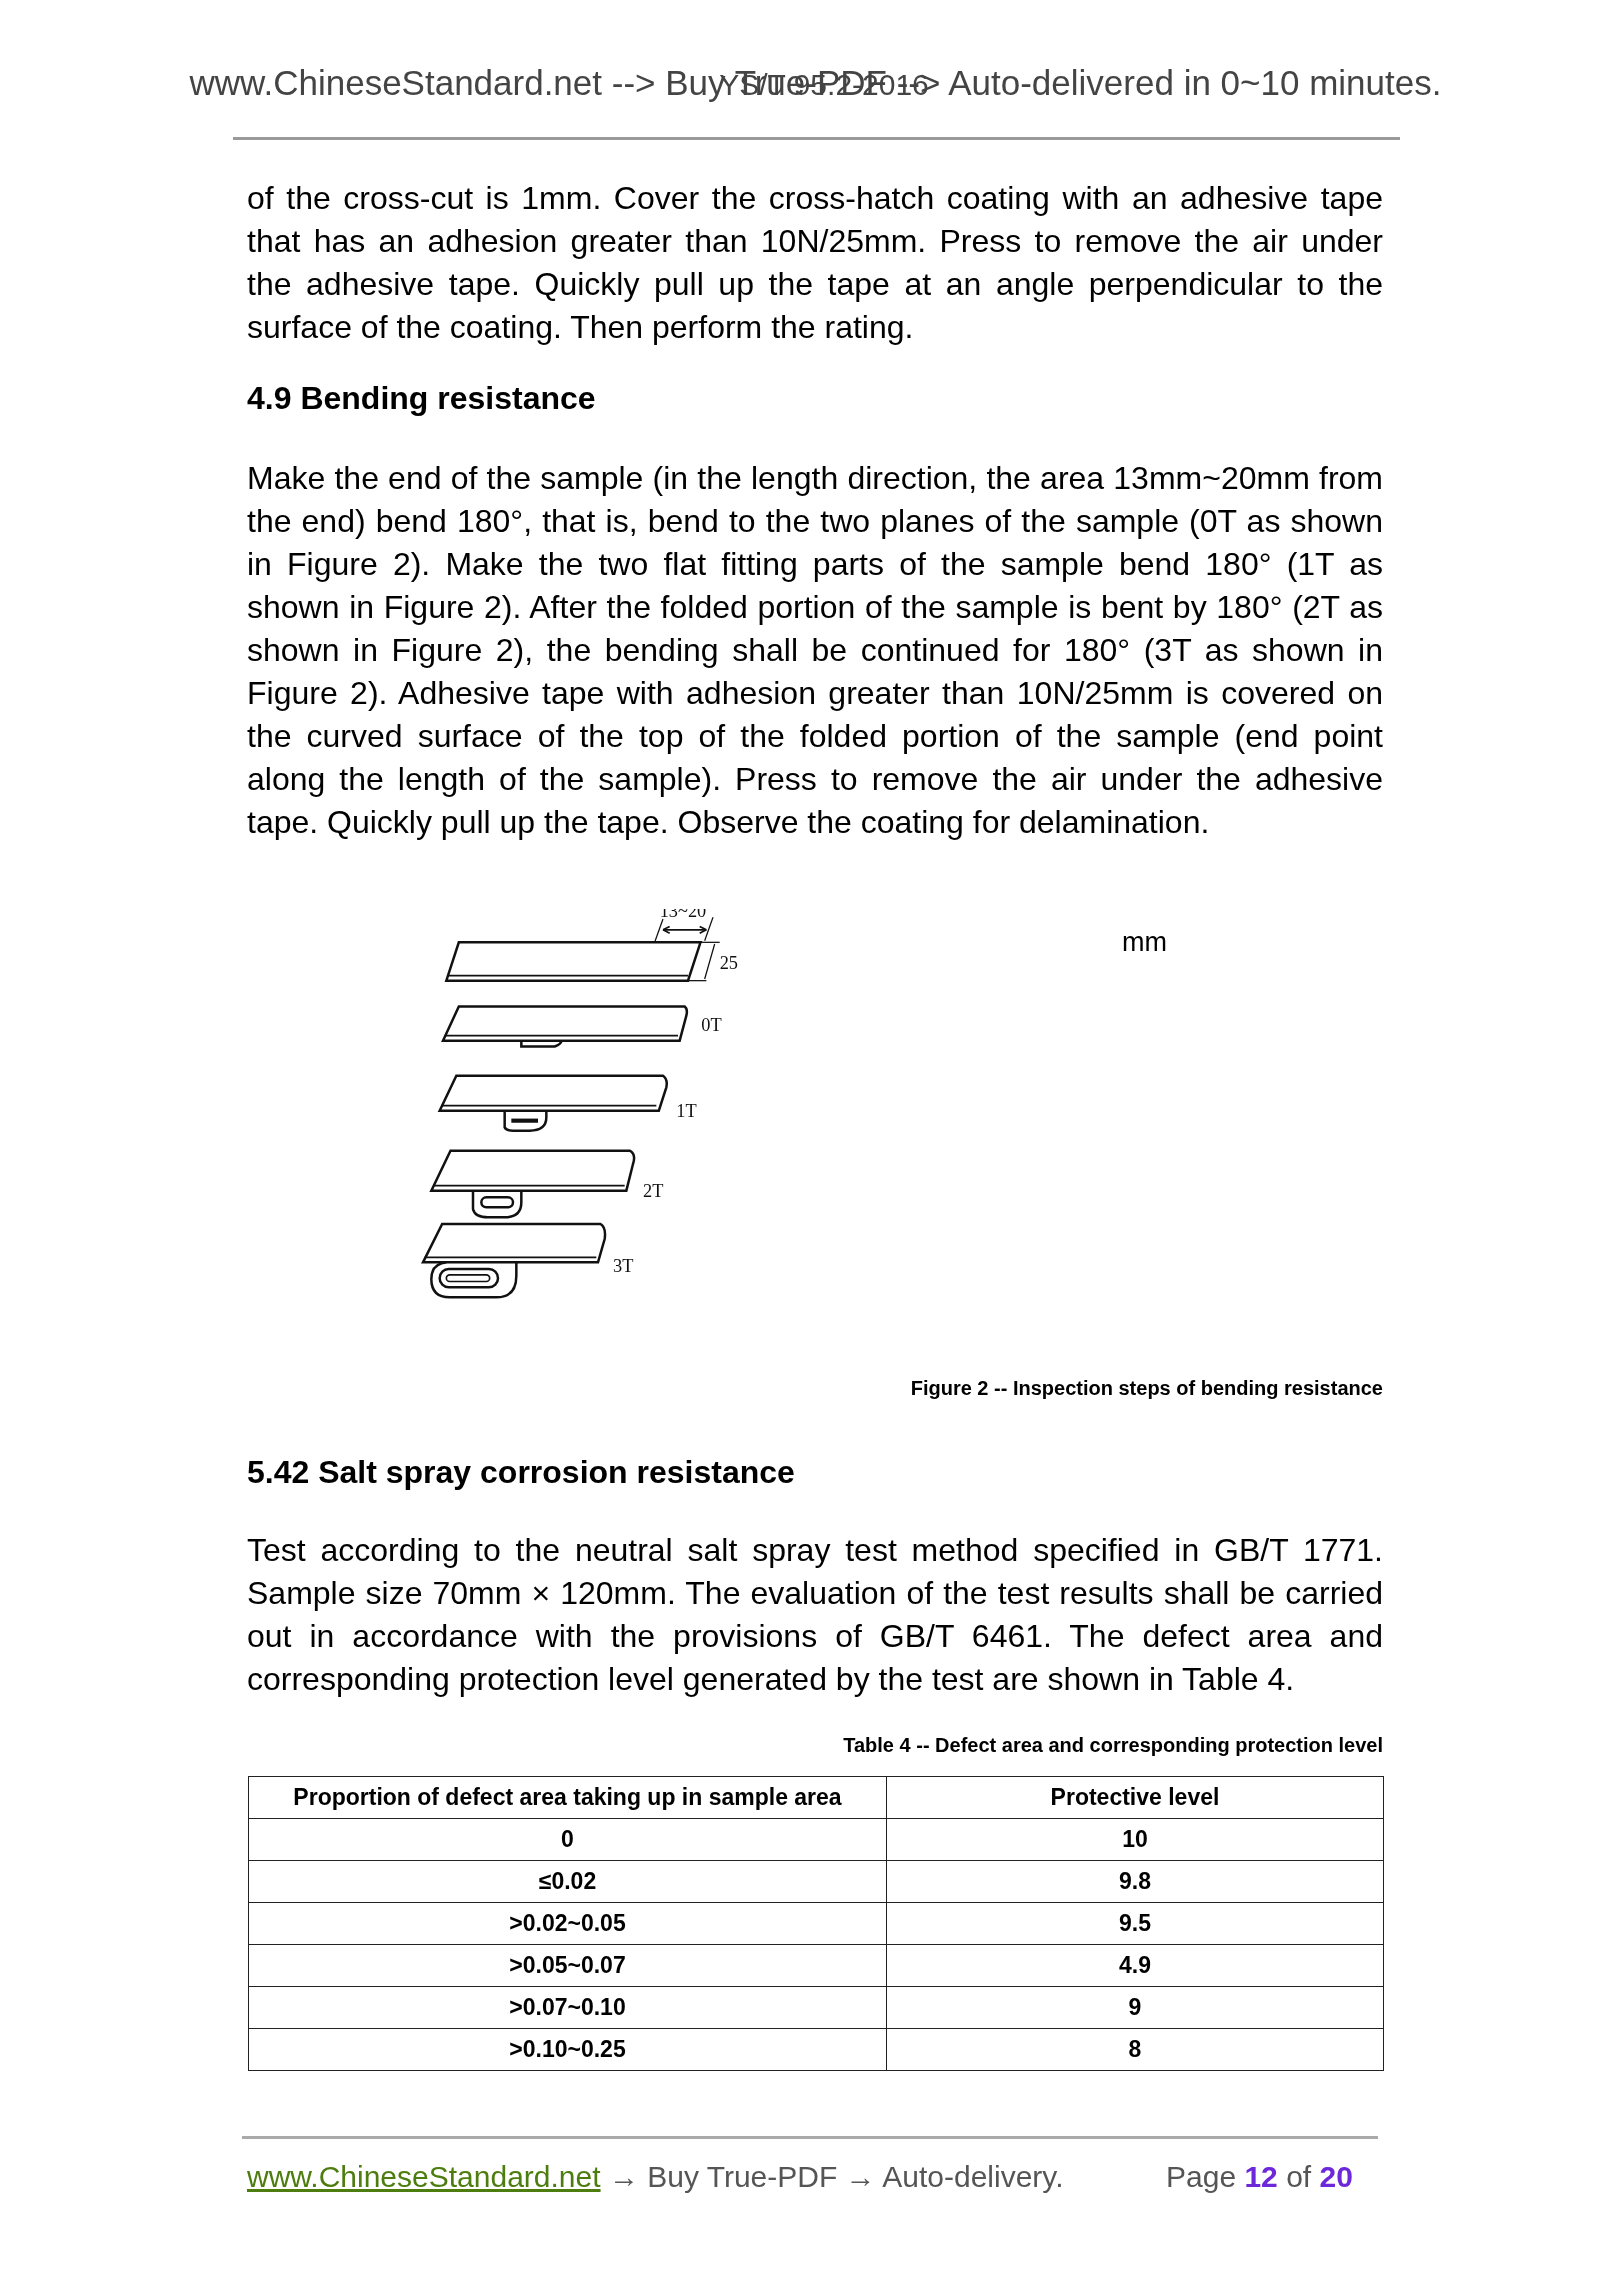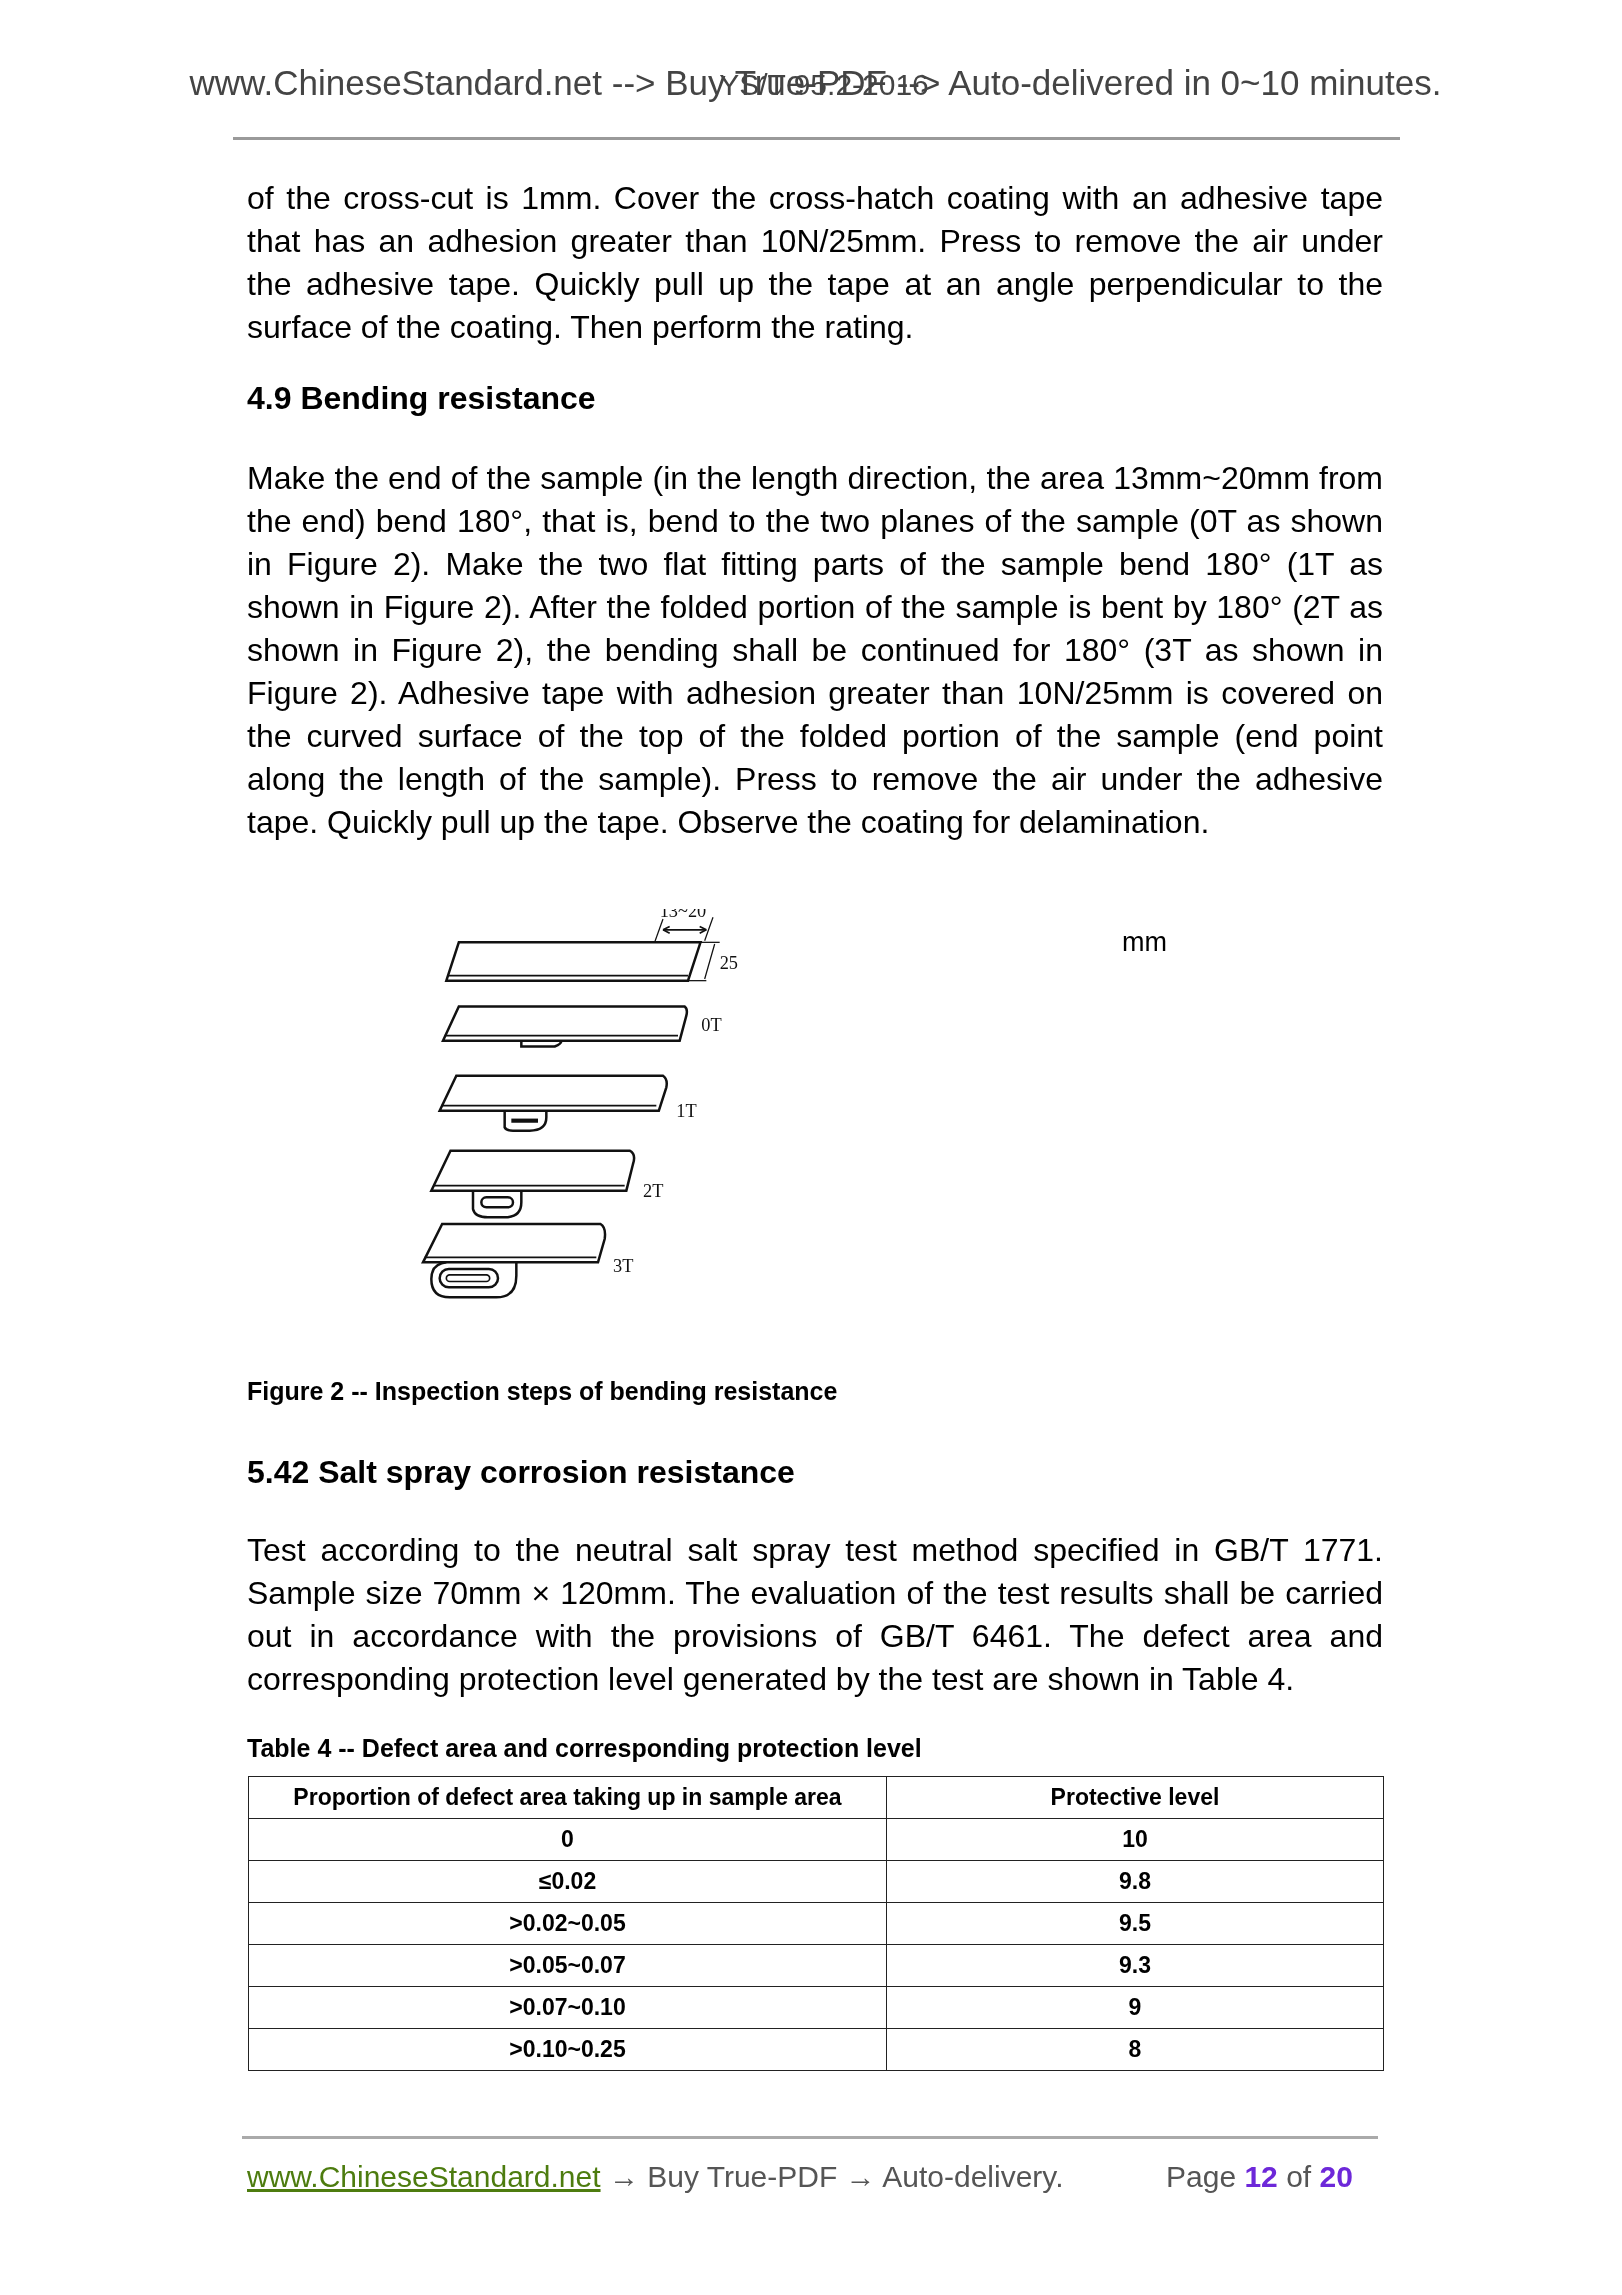--- a/index.html
+++ b/index.html
@@ -5,21 +5,21 @@
   html, body { margin:0; padding:0; background:#ffffff; }
   body { width:1623px; height:2295px; position:relative; overflow:hidden;
          font-family:"Liberation Sans", sans-serif; color:#000; }
   .abs { position:absolute; }
   .hdr { left:4px; width:1623px; text-align:center; color:#444; font-size:35px; top:63px; white-space:nowrap; }
   .hdr2 { left:0; width:1623px; text-align:center; color:#444; font-size:30px; top:68px; padding-left:25px; box-sizing:border-box; }
   .hr-top { left:233px; width:1167px; top:137px; height:2.5px; background:#9a9a9a; }
   .para { left:247px; width:1136px; font-size:32px; line-height:43px; text-align:justify; }
   .para p { margin:0; }
   .h { left:247px; font-size:32px; font-weight:bold; }
-  .caption { left:247px; width:1136px; text-align:left; font-size:25px; font-weight:bold; }
+  .caption { left:247px; width:1136px; text-align:right; font-size:20px; font-weight:bold; }
   .mm { left:1122px; top:927px; font-size:27px; }
   table.t { position:absolute; left:248px; top:1776px; width:1136px; border-collapse:collapse; font-size:23px; }
   table.t td, table.t th { border:1.7px solid #222; height:41px; text-align:center; font-weight:bold; padding:0; }
   table.t th.c1, table.t td.c1 { width:637px; }
   .hr-bot { left:242px; width:1136px; top:2136px; height:2.5px; background:#aaaaaa; }
   .foot { top:2160px; font-size:30px; color:#555; }
   .foot-link { text-decoration:underline; color:#4d7c0f; }
   .page b { color:#6d28d9; }
 </style>
 </head>
@@ -105,21 +105,21 @@
     <tr>
       <td class="c1">≤0.02</td>
       <td>9.8</td>
     </tr>
     <tr>
       <td class="c1">&gt;0.02~0.05</td>
       <td>9.5</td>
     </tr>
     <tr>
       <td class="c1">&gt;0.05~0.07</td>
-      <td>9.3</td>
+      <td>4.9</td>
     </tr>
     <tr>
       <td class="c1">&gt;0.07~0.10</td>
       <td>9</td>
     </tr>
     <tr>
       <td class="c1">&gt;0.10~0.25</td>
       <td>8</td>
     </tr>
   </tbody>

